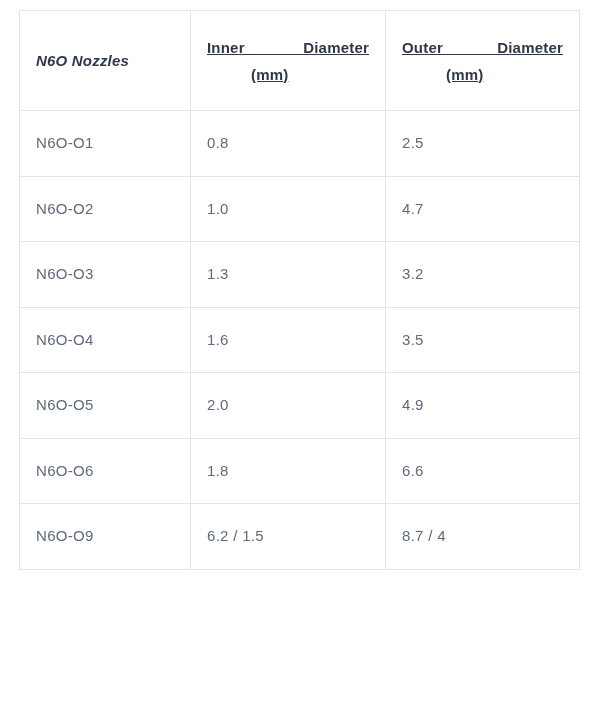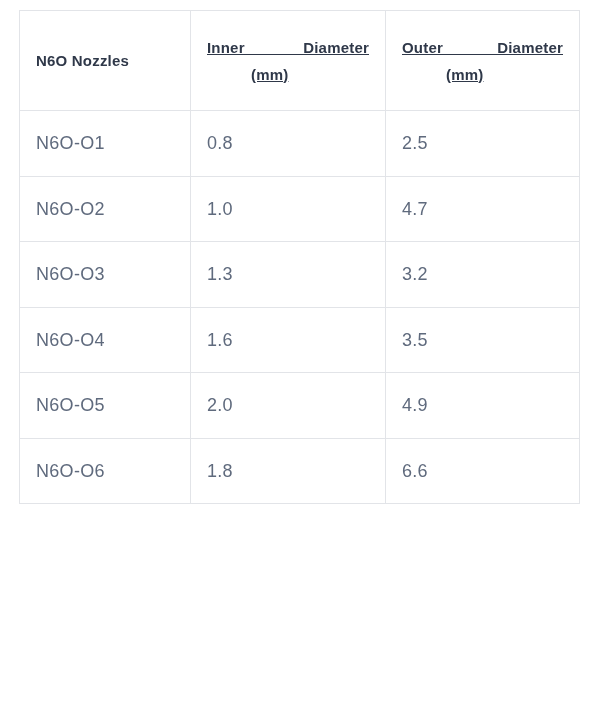--- a/index.html
+++ b/index.html
@@ -45,41 +45,42 @@
     height: 100px;
     font-size: 15px;
     font-weight: bold;
     color: #2f3849;
     letter-spacing: 0.2px;
     line-height: 27px;
   }
   
   table.spec-table thead th.head-plain {
     white-space: nowrap;
+    font-style: italic;
   }
   
   table.spec-table thead th.head-justify {
     text-align: justify;
     text-align-last: left;
     text-decoration: underline;
   }
   table.spec-table thead th.head-justify .hj-line {
     display: block;
     text-align: justify;
     text-align-last: justify;
   }
   table.spec-table thead th.head-justify .hj-line2 {
     display: block;
     text-align: left;
     text-align-last: left;
     margin-left: 44px;
   }
   table.spec-table tbody td {
     height: 65.5px;
-    font-size: 18px;
+    font-size: 15px;
     font-weight: normal;
     color: #5f6a7d;
     letter-spacing: 0.3px;
     line-height: 20px;
   }
 </style>
 </head>
 <body>
 
 <div class="table-wrap">
@@ -126,15 +127,20 @@
         <tr>
           <td>N6O-O5</td>
           <td>2.0</td>
           <td>4.9</td>
         </tr>
         <tr>
           <td>N6O-O6</td>
           <td>1.8</td>
           <td>6.6</td>
         </tr>
+        <tr>
+          <td>N6O-O9</td>
+          <td>6.2 / 1.5</td>
+          <td>8.7 / 4</td>
+        </tr>
       </tbody>
   </table>
 </div>
 
 </body></html>

